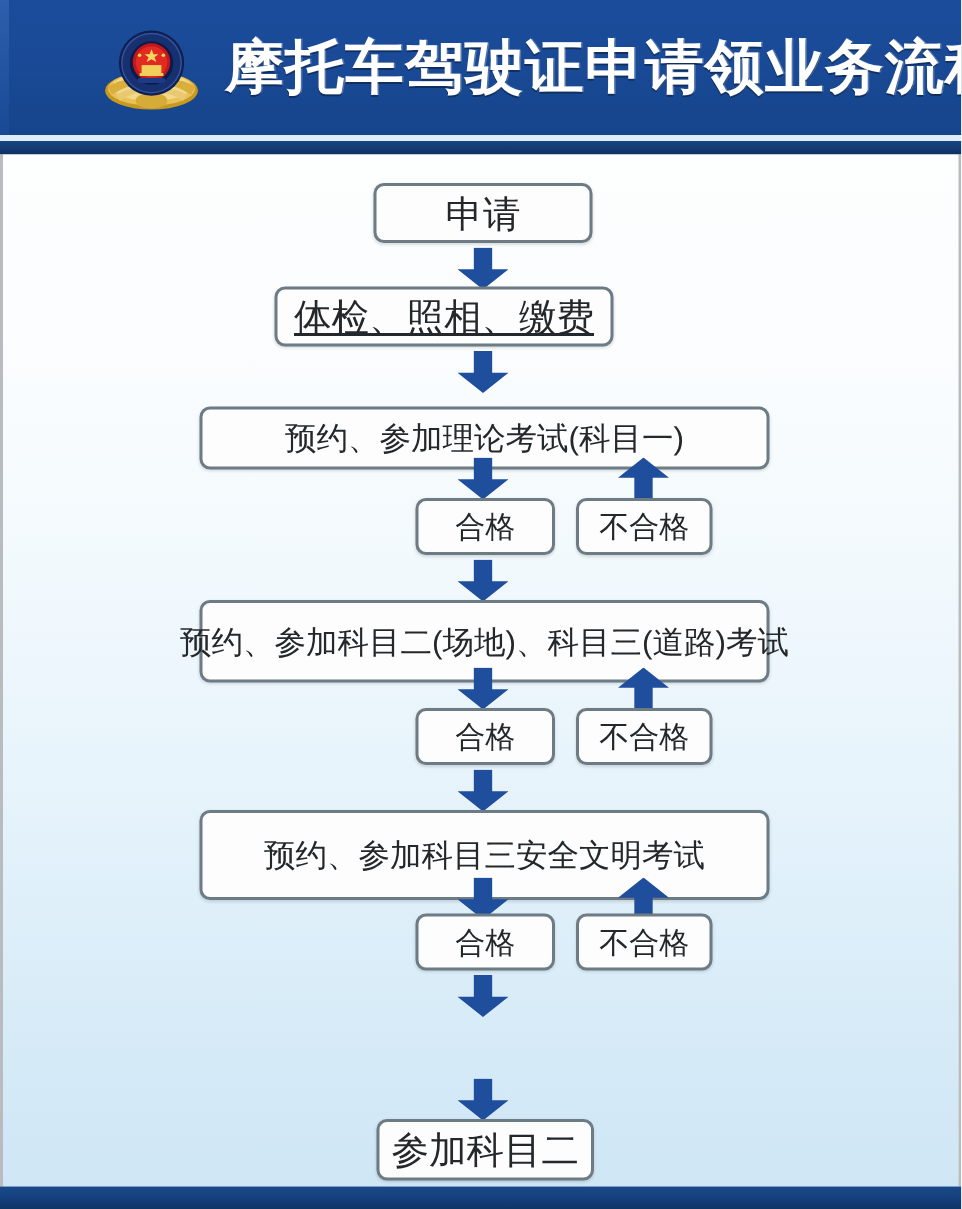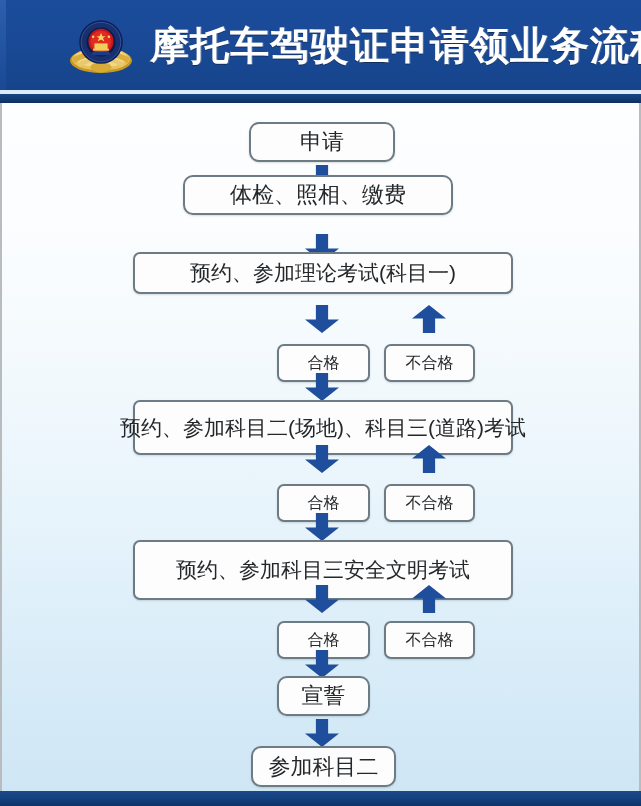--- a/index.html
+++ b/index.html
@@ -104,22 +104,22 @@
     color: #25282b;
     text-align: center;
     white-space: nowrap;
     box-shadow: 0 1px 2px rgba(60,70,80,.18);
     display: flex;
     align-items: center;
     justify-content: center;
     font-weight: 500;
   }
   .node.wide  { font-size: 21px; }
-  .node.mid   { font-size: 22px; border-radius: 10px; }
-  .node.small { font-size: 16px; margin-top: 12px; }
+  .node.mid   { font-size: 25px; }
+  .node.small { font-size: 20px; }
 
   
   .arrow {
     position: absolute;
     background: #1f4e9c;
   }
   .arrow.down {
     clip-path: polygon(32% 0%, 68% 0%, 68% 52%, 100% 52%, 50% 100%, 0% 52%, 32% 52%);
   }
   .arrow.up {
@@ -169,27 +169,27 @@
   <div id="header-bar"></div>
 
   <div id="content">
 
     <div class="node mid" style="left:247px; top:19px; width:146px; height:40px;">
       <span>申请</span>
     </div>
 
     <div class="arrow down" style="left:303px; top:62px; width:34px; height:28px;"></div>
 
-    <div class="node mid" style="left:181px; top:72px; width:270px; height:40px;">
+    <div class="node mid" style="left:181px; top:88px; width:226px; height:40px;text-decoration:underline;">
       <span>体检、照相、缴费</span>
     </div>
 
     <div class="arrow down" style="left:303px; top:131px; width:34px; height:28px;"></div>
 
-    <div class="node wide" style="left:131px; top:149px; width:380px; height:42px;">
+    <div class="node wide" style="left:131px; top:168px; width:380px; height:42px;">
       <span>预约、参加理论考试(科目一)</span>
     </div>
 
     <div class="arrow down" style="left:303px; top:202px; width:34px; height:28px;"></div>
     <div class="arrow up" style="left:410px; top:202px; width:34px; height:28px;"></div>
 
     <div class="node small" style="left:275px; top:229px; width:93px; height:38px;">
       <span>合格</span>
     </div>
     <div class="node small" style="left:382px; top:229px; width:91px; height:38px;">
@@ -223,23 +223,20 @@
 
     <div class="node small" style="left:275px; top:506px; width:93px; height:38px;">
       <span>合格</span>
     </div>
     <div class="node small" style="left:382px; top:506px; width:91px; height:38px;">
       <span>不合格</span>
     </div>
 
     <div class="arrow down" style="left:303px; top:547px; width:34px; height:28px;"></div>
 
-    <div class="node mid" style="left:275px; top:573px; width:93px; height:40px;">
-      <span>宣誓</span>
-    </div>
 
     <div class="arrow down" style="left:303px; top:616px; width:34px; height:28px;"></div>
 
     <div class="node mid" style="left:249px; top:643px; width:145px; height:41px;">
       <span>参加科目二</span>
     </div>
 
   </div>
 
   <div id="footer-bar"></div>

